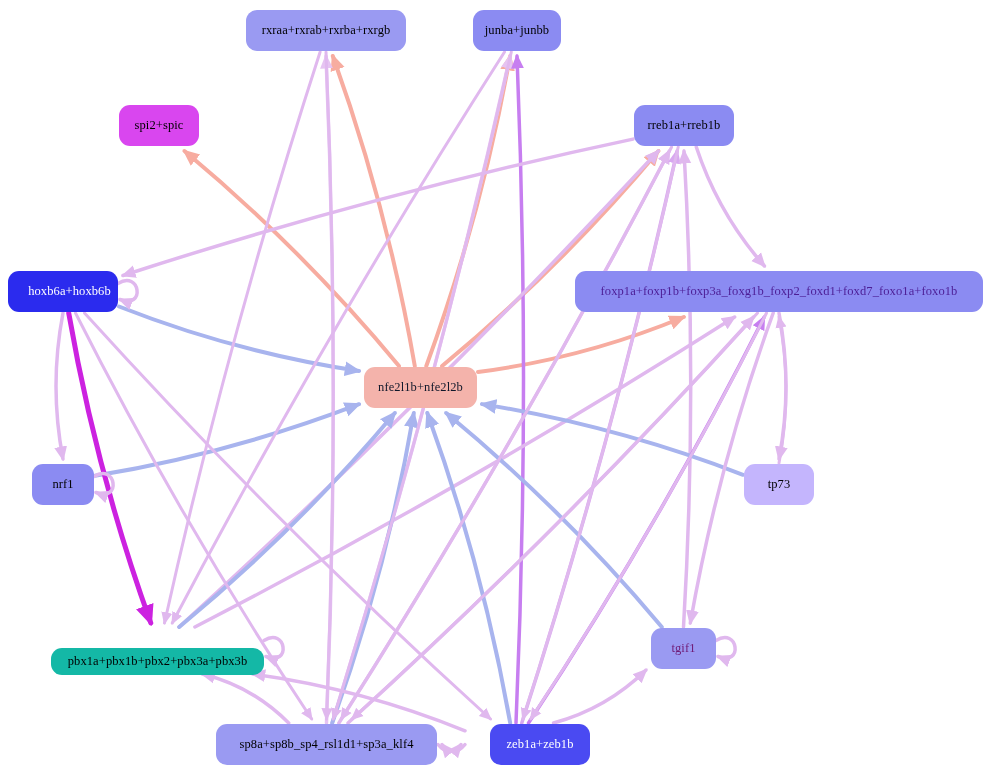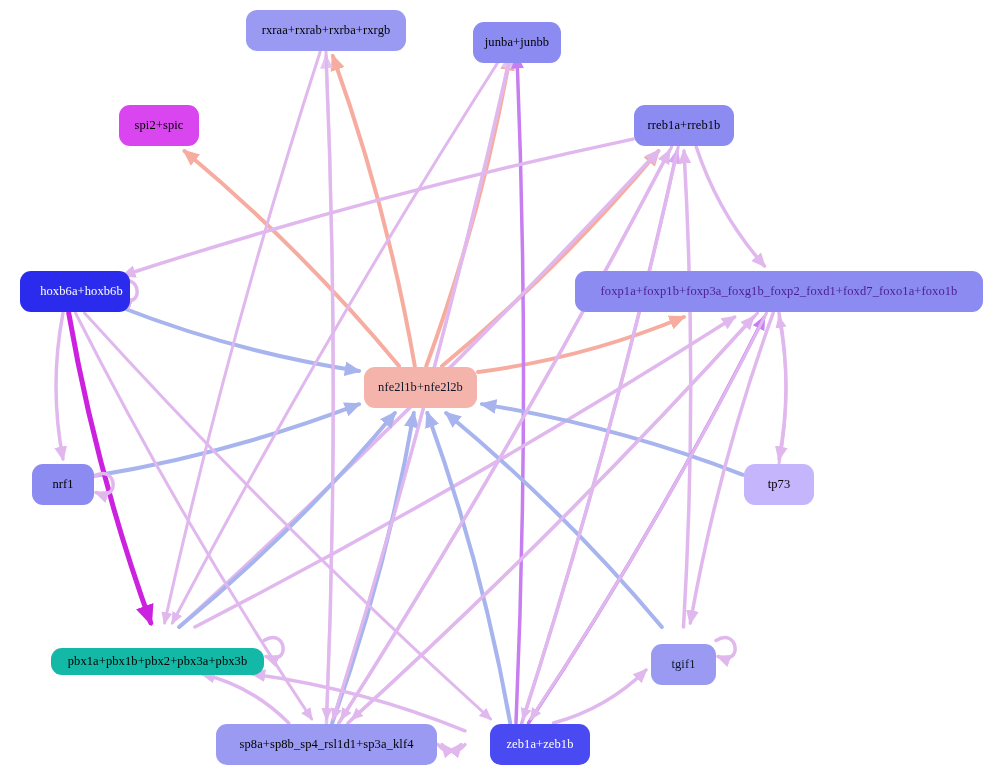--- a/index.html
+++ b/index.html
@@ -125,48 +125,48 @@
       <path d="M 326.0 52.0 Q 340.2 385.5 326.5 719.0" fill="none" stroke="#e0b8ee" stroke-width="3" stroke-linecap="round" marker-end="url(#me0b8ee)"></path>
       <path d="M 118.0 283.5 C 140.0 269.5 146.0 309.5 120.0 299.5" fill="none" stroke="#e0b8ee" stroke-width="3.5" stroke-linecap="round" marker-end="url(#me0b8ee)"></path>
       <path d="M 94.0 476.5 C 116.0 462.5 122.0 502.5 96.0 492.5" fill="none" stroke="#e0b8ee" stroke-width="3.5" stroke-linecap="round" marker-end="url(#me0b8ee)"></path>
       <path d="M 264.0 640.5 C 286.0 626.5 292.0 666.5 266.0 656.5" fill="none" stroke="#e0b8ee" stroke-width="3.5" stroke-linecap="round" marker-end="url(#me0b8ee)"></path>
       <path d="M 716.0 640.5 C 738.0 626.5 744.0 666.5 718.0 656.5" fill="none" stroke="#e0b8ee" stroke-width="3.5" stroke-linecap="round" marker-end="url(#me0b8ee)"></path>
     </svg>
   <div id="node-layer" style="z-index: 2;">
       <div class="node" style="left: 246px; top: 10px; width: 160px; height: 41px; background: rgb(154, 154, 242); color: rgb(0, 0, 0);">
         <span>rxraa+rxrab+rxrba+rxrgb</span>
       </div>
-      <div class="node" style="left: 473px; top: 10px; width: 88px; height: 41px; background: rgb(139, 139, 242); color: rgb(0, 0, 0); margin-top: 12px;">
+      <div class="node" style="left: 473px; top: 10px; width: 88px; height: 41px; background: rgb(139, 139, 242); color: rgb(0, 0, 0);">
         <span>junba+junbb</span>
       </div>
       <div class="node" style="left: 119px; top: 105px; width: 80px; height: 41px; background: #d946ef; color: rgb(0, 0, 0);">
         <span>spi2+spic</span>
       </div>
       <div class="node" style="left: 634px; top: 105px; width: 100px; height: 41px; background: rgb(139, 139, 242); color: rgb(0, 0, 0);">
         <span>rreb1a+rreb1b</span>
       </div>
-      <div class="node dark-label" style="left: 20px; top: 271px; width: 110px; height: 41px; background: rgb(43, 43, 238); color: rgb(255, 255, 255); padding-left: 13px;">
+      <div class="node dark-label" style="left: 8px; top: 271px; width: 110px; height: 41px; background: rgb(43, 43, 238); color: rgb(255, 255, 255); padding-left: 13px;">
         <span>hoxb6a+hoxb6b</span>
       </div>
       <div class="node" style="left: 575px; top: 271px; width: 408px; height: 41px; background: rgb(139, 139, 242); color: #4c1d95;">
         <span>foxp1a+foxp1b+foxp3a_foxg1b_foxp2_foxd1+foxd7_foxo1a+foxo1b</span>
       </div>
       <div class="node" style="left: 364px; top: 367px; width: 113px; height: 41px; background: rgb(244, 179, 171); color: #0f172a;">
         <span>nfe2l1b+nfe2l2b</span>
       </div>
       <div class="node" style="left: 32px; top: 464px; width: 62px; height: 41px; background: rgb(139, 139, 242); color: rgb(0, 0, 0);">
         <span>nrf1</span>
       </div>
       <div class="node" style="left: 744px; top: 464px; width: 70px; height: 41px; background: #c4b5fd; color: rgb(0, 0, 0);">
         <span>tp73</span>
       </div>
       <div class="node" style="left: 51px; top: 648px; width: 213px; height: 27px; background: #14b8a6; color: rgb(0, 0, 0);">
         <span>pbx1a+pbx1b+pbx2+pbx3a+pbx3b</span>
       </div>
-      <div class="node" style="left: 651px; top: 628px; width: 65px; height: 41px; background: rgb(154, 154, 242); color: #0f172a; margin-top: 16px;">
+      <div class="node" style="left: 651px; top: 628px; width: 65px; height: 41px; background: rgb(154, 154, 242); color: #701a75;">
         <span>tgif1</span>
       </div>
       <div class="node" style="left: 216px; top: 724px; width: 221px; height: 41px; background: rgb(154, 154, 242); color: rgb(0, 0, 0);">
         <span>sp8a+sp8b_sp4_rsl1d1+sp3a_klf4</span>
       </div>
       <div class="node dark-label" style="left: 466px; top: 724px; width: 100px; height: 41px; background: rgb(74, 74, 242); color: rgb(255, 255, 255); margin-left: 24px;">
         <span>zeb1a+zeb1b</span>
       </div>
     </div>
 </div>

